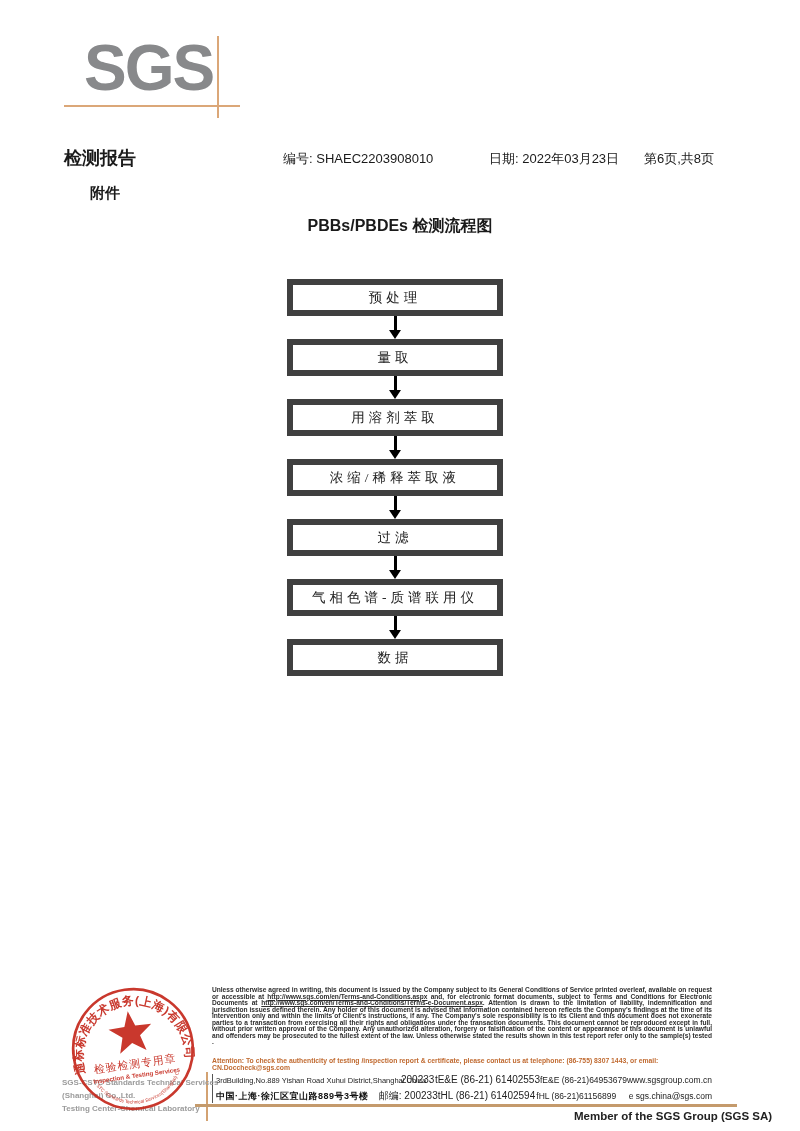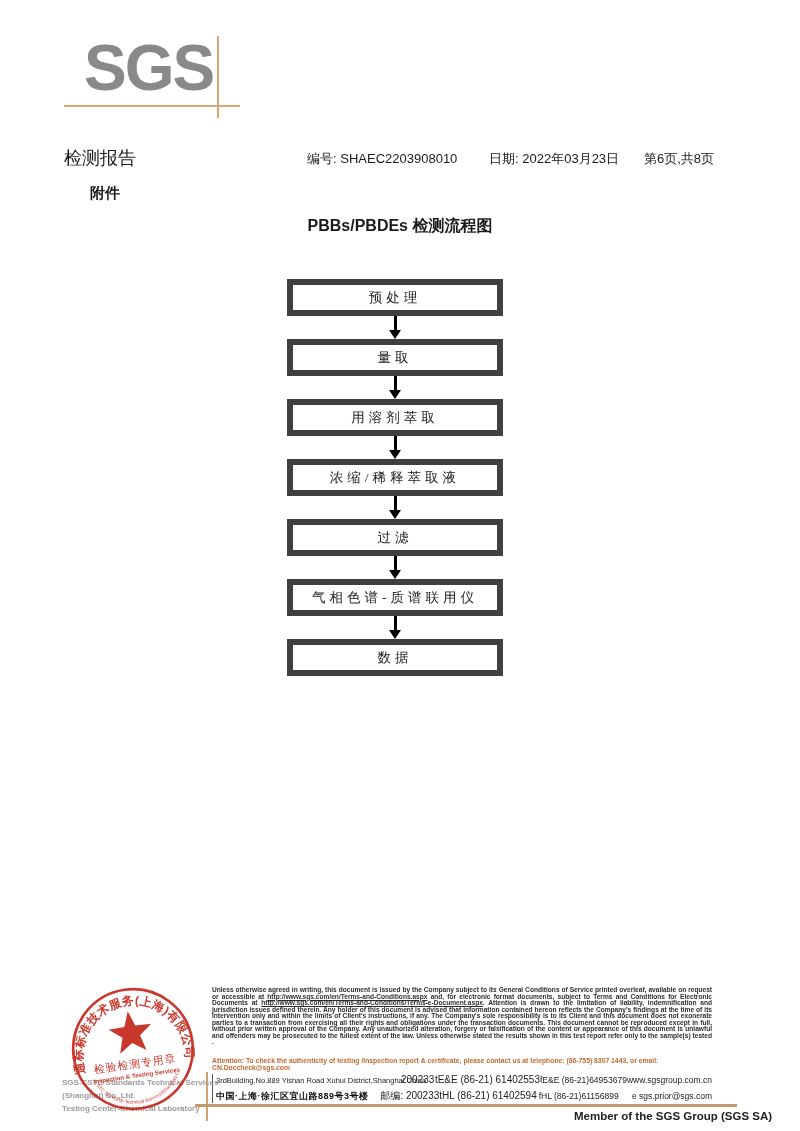--- a/index.html
+++ b/index.html
@@ -9,23 +9,23 @@
 
   
   .logo-wrap { position:absolute; left:64px; top:20px; width:200px; height:110px; }
   .logo-hline { position:absolute; left:0; top:85px; width:176px; height:2px; background:#dba778; }
   .logo-vline { position:absolute; left:153px; top:16px; width:2px; height:82px; background:#dba778; }
   .logo-text { position:absolute; left:20px; top:8px; font-size:64px; font-weight:bold;
                letter-spacing:-2px; color:#88898b; line-height:80px;
                font-family:"Liberation Sans", sans-serif; transform:scaleY(1.02); }
 
   
-  .report-title { position:absolute; left:64px; top:146px; font-size:18px; font-weight:normal;
+  .report-title { position:absolute; left:64px; top:146px; font-size:18px; font-weight:bold;
                   font-family:"Liberation Serif", serif; }
-  .hdr-no    { position:absolute; left:283px; top:150px; font-size:13px;margin-left:24px; }
+  .hdr-no    { position:absolute; left:283px; top:150px; font-size:13px; }
   .hdr-date  { position:absolute; left:489px; top:150px; font-size:13px; }
   .hdr-page  { position:absolute; left:644px; top:150px; font-size:13px; }
   .attachment { position:absolute; left:64px; top:184px; font-size:15px; font-weight:bold;
                 font-family:"Liberation Serif", serif;padding-left:26px; }
 
   
   .flow-title { position:absolute; left:0; top:216px; width:800px; text-align:center;
                 font-size:16px; font-weight:bold; }
   .flowchart { position:absolute; left:287px; top:279px; width:216px; }
   .flow-box { width:216px; height:37px; border:6px solid #404040; background:#fff;
@@ -136,21 +136,21 @@
       <span class="addr-post">200233</span>
       <span class="addr-tel">tE&amp;E (86-21) 61402553</span>
       <span class="addr-fax">fE&amp;E (86-21)64953679</span>
       <span class="addr-net">www.sgsgroup.com.cn</span>
     </div>
     <div class="addr-row">
       <span class="addr-cn">中国·上海·徐汇区宜山路889号3号楼</span>
       <span class="addr-post">邮编: 200233</span>
       <span class="addr-tel">tHL (86-21) 61402594</span>
       <span class="addr-fax">fHL (86-21)61156899</span>
-      <span class="addr-net">e  sgs.prior@sgs.com</span>
+      <span class="addr-net">e  sgs.china@sgs.com</span>
     </div>
   </div>
 
   <div class="member-hline"></div>
   <div class="member-text">Member of the SGS Group (SGS SA)</div>
 
   <div class="company-lines">
     <div>SGS-CSTC Standards Technical Services (Shanghai) Co.,Ltd.</div>
     <div>Testing Center-Chemical Laboratory</div>
   </div>

